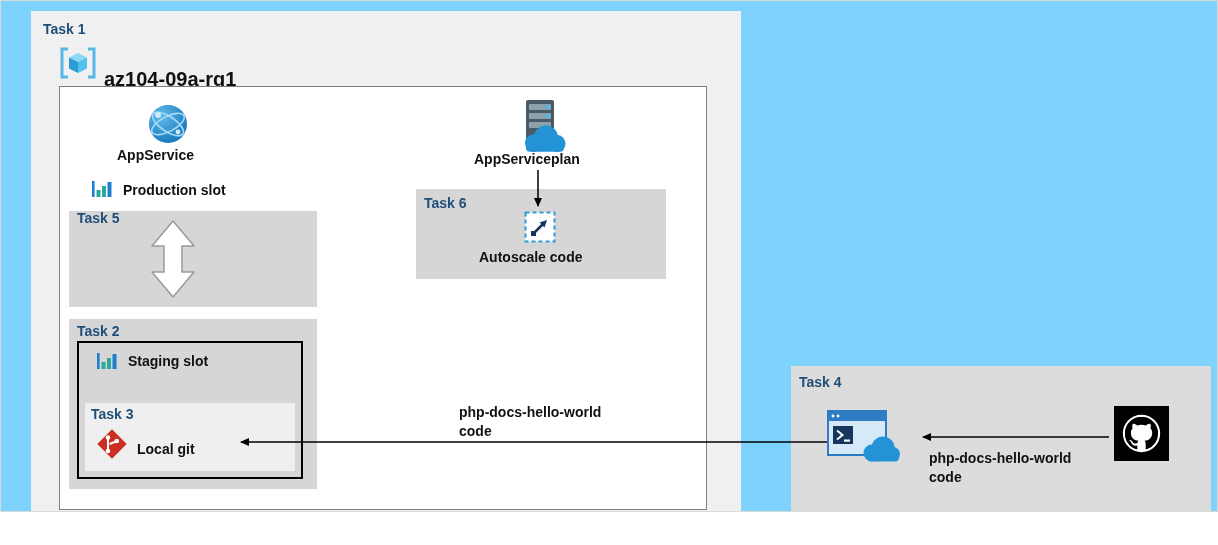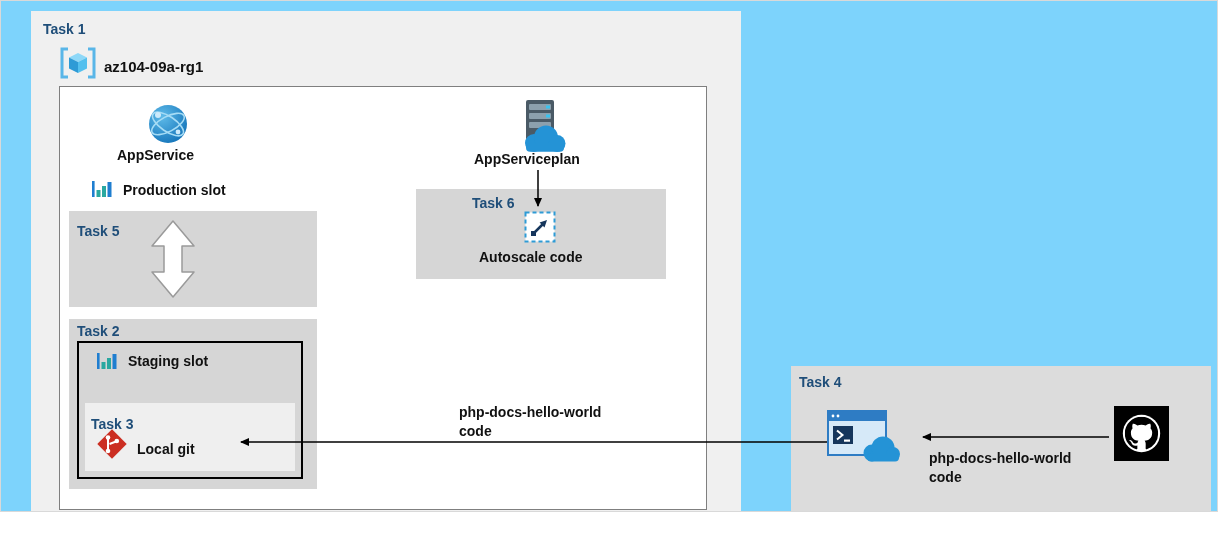--- a/index.html
+++ b/index.html
@@ -26,21 +26,21 @@
     font-size:14px;
     white-space:nowrap;
   }
   .res-label{
     position:absolute;
     color:#111;
     font-weight:bold;
     font-size:14px;
     white-space:nowrap;
   }
-  .rg-label{font-size:15px;}
+  .rg-label{font-size:20px;margin-top:10px;}
   .center{text-align:left;white-space:normal;}
   .two-line{line-height:19px;}
   .icon{position:absolute;line-height:0;}
   .arrow-layer{
     position:absolute;left:0;top:0;width:1218px;height:545px;
     pointer-events:none;
   }
 </style>
 </head>
 <body>
@@ -102,21 +102,21 @@
     <svg width="24" height="24" viewBox="0 0 24 24">
       <rect x="3" y="4" width="2.6" height="16" fill="#1f7ed0"></rect>
       <rect x="7.5" y="13" width="4" height="7" fill="#2aa8a0"></rect>
       <rect x="13" y="9" width="4" height="11" fill="#2aa8a0"></rect>
       <rect x="18.5" y="5" width="4" height="15" fill="#1f7ed0"></rect>
     </svg>
   </span>
   <div class="res-label" style="left:122px;top:181px;">Production slot</div>
 
   <div class="box gray-box" style="left:68px;top:210px;width:248px;height:96px;"></div>
-  <div class="task-label" style="left:76px;top:222px;">Task 5</div>
+  <div class="task-label" style="left:76px;top:209px;">Task 5</div>
   <span class="icon" style="left:148px;top:218px;">
     <svg width="48" height="80" viewBox="0 0 48 80">
       <path d="M24 2 L45 27 H33 V53 H45 L24 78 L3 53 H15 V27 H3 Z" fill="#ffffff" stroke="#9a9a9a" stroke-width="1.5" stroke-linejoin="round"></path>
     </svg>
   </span>
 
   <div class="box gray-box" style="left:68px;top:318px;width:248px;height:170px;"></div>
   <div class="task-label" style="left:76px;top:322px;">Task 2</div>
 
   <div class="box black-box" style="left:76px;top:340px;width:226px;height:138px;"></div>
@@ -125,35 +125,35 @@
     <svg width="24" height="24" viewBox="0 0 24 24">
       <rect x="3" y="4" width="2.6" height="16" fill="#1f7ed0"></rect>
       <rect x="7.5" y="13" width="4" height="7" fill="#2aa8a0"></rect>
       <rect x="13" y="9" width="4" height="11" fill="#2aa8a0"></rect>
       <rect x="18.5" y="5" width="4" height="15" fill="#1f7ed0"></rect>
     </svg>
   </span>
   <div class="res-label" style="left:127px;top:352px;">Staging slot</div>
 
   <div class="box light-box" style="left:84px;top:402px;width:210px;height:68px;"></div>
-  <div class="task-label" style="left:90px;top:415px;">Task 3</div>
+  <div class="task-label" style="left:90px;top:405px;">Task 3</div>
   <span class="icon" style="left:96px;top:428px;">
     <svg width="30" height="30" viewBox="0 0 30 30">
       <rect x="4.6" y="4.6" width="20.8" height="20.8" fill="#cb2e22" transform="rotate(45 15 15)"></rect>
       <line x1="11" y1="9" x2="11" y2="22" stroke="#fff" stroke-width="2"></line>
       <line x1="12.5" y1="15" x2="19" y2="12.5" stroke="#fff" stroke-width="2"></line>
       <circle cx="11" cy="8.5" r="2.3" fill="#fff"></circle>
       <circle cx="11" cy="22" r="2.3" fill="#fff"></circle>
       <circle cx="19.8" cy="12" r="2.3" fill="#fff"></circle>
     </svg>
   </span>
   <div class="res-label" style="left:136px;top:440px;">Local git</div>
 
   <div class="box gray-box" style="left:415px;top:188px;width:250px;height:90px;"></div>
-  <div class="task-label" style="left:423px;top:194px;margin-left:48px;">Task 6</div>
+  <div class="task-label" style="left:423px;top:194px;">Task 6</div>
   <span class="icon" style="left:523px;top:210px;">
     <svg width="32" height="32" viewBox="0 0 32 32">
       <rect x="1.5" y="1.5" width="29" height="29" fill="#ffffff" stroke="#2e9bd6" stroke-width="2" stroke-dasharray="4 3"></rect>
       <rect x="7" y="20" width="5" height="5" fill="#16365c"></rect>
       <line x1="10" y1="22" x2="18.5" y2="13.5" stroke="#16365c" stroke-width="2.5"></line>
       <polygon points="23,9 20.5,16.4 15.6,11.5" fill="#16365c"></polygon>
     </svg>
   </span>
   <div class="res-label center" style="left:478px;top:248px;width:120px;">Autoscale code</div>
 

